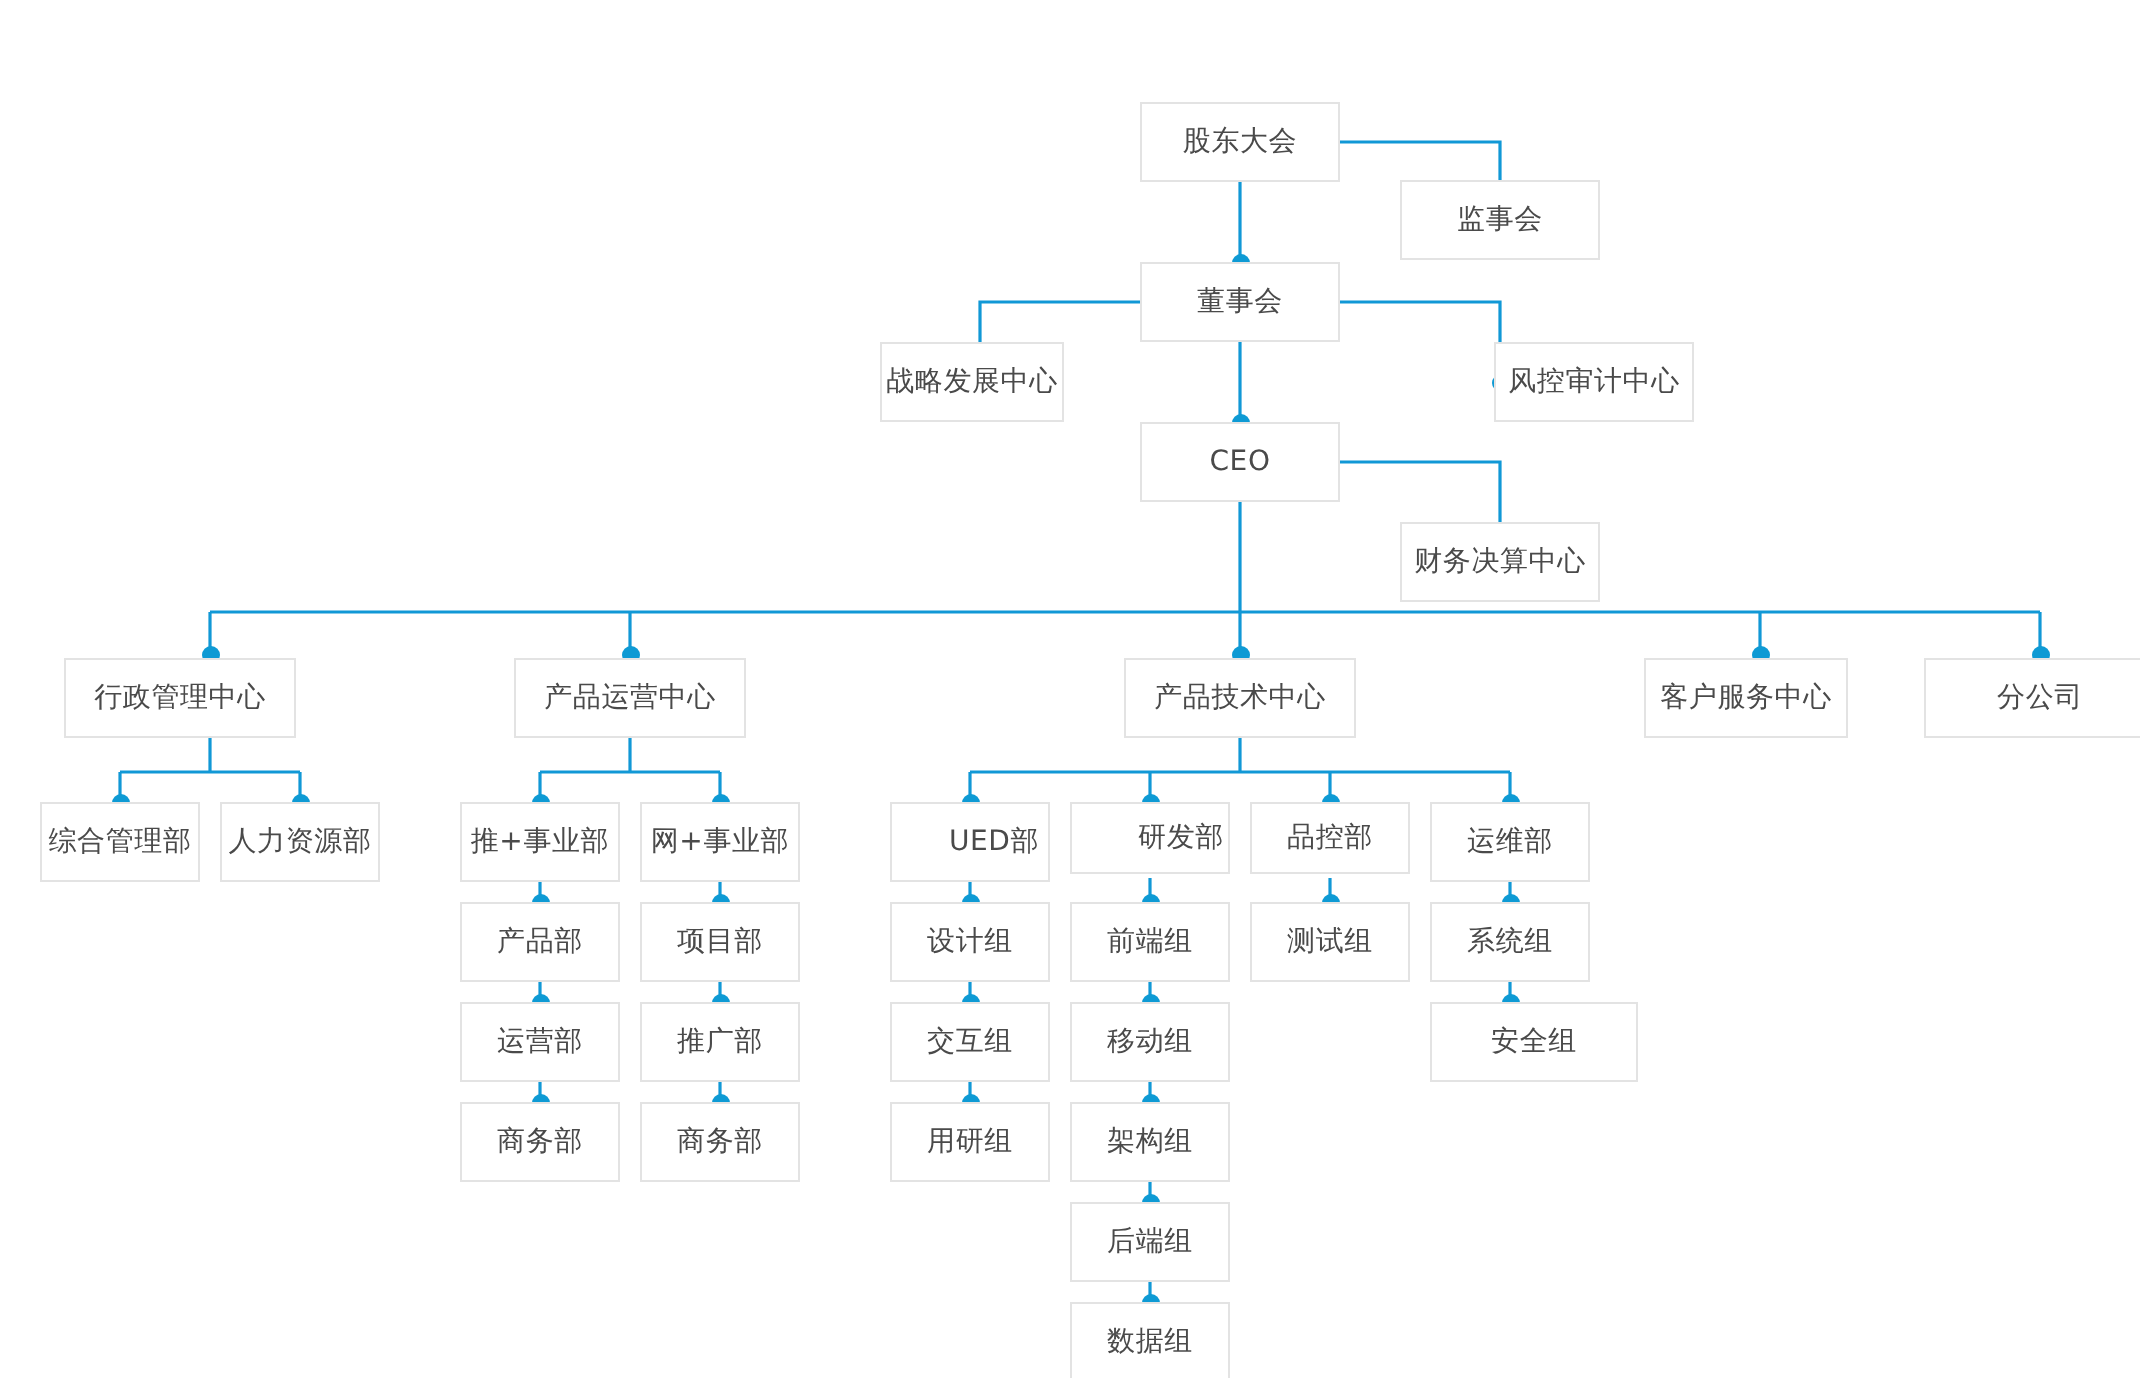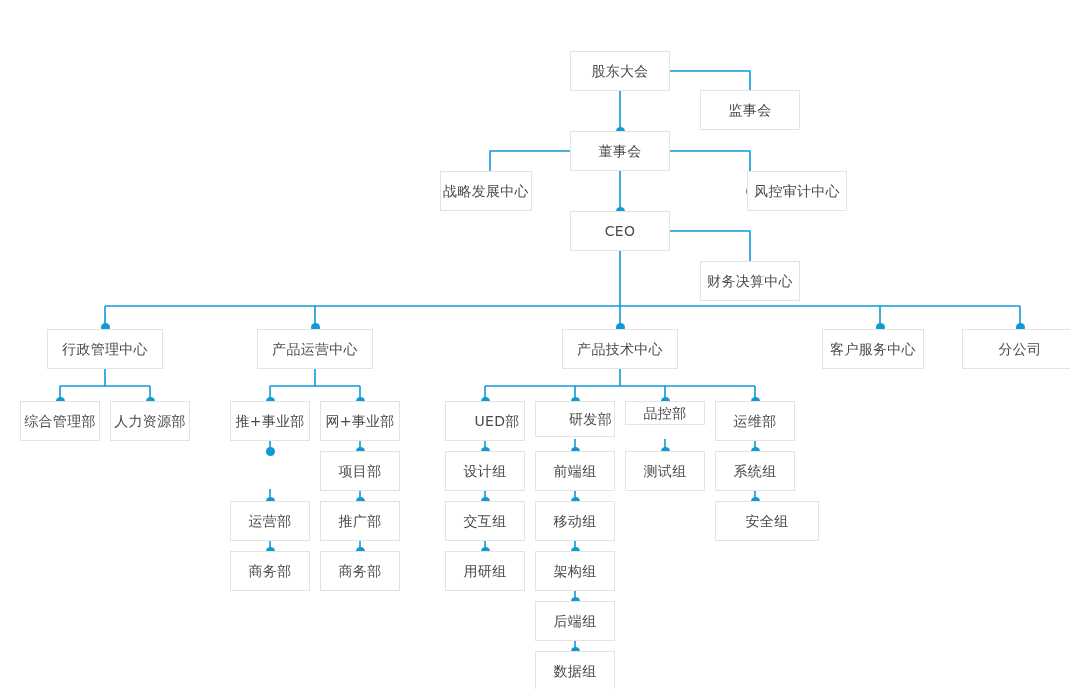--- a/index.html
+++ b/index.html
@@ -177,21 +177,21 @@
   <div class="node" style="left:700px; top:171px; width:100px; height:40px;margin-left:47px;">
     <span class="node-label">风控审计中心</span>
   </div>
   <div class="node" style="left:570px; top:211px; width:100px; height:40px;">
     <span class="node-label">CEO</span>
   </div>
   <div class="node" style="left:700px; top:261px; width:100px; height:40px;">
     <span class="node-label">财务决算中心</span>
   </div>
 
-  <div class="node" style="left:47px; top:329px; width:116px; height:40px;">
+  <div class="node" style="left:32px; top:329px; width:116px; height:40px;">
     <span class="node-label">行政管理中心</span>
   </div>
   <div class="node" style="left:257px; top:329px; width:116px; height:40px;">
     <span class="node-label">产品运营中心</span>
   </div>
   <div class="node" style="left:562px; top:329px; width:116px; height:40px;">
     <span class="node-label">产品技术中心</span>
   </div>
   <div class="node" style="left:822px; top:329px; width:102px; height:40px;">
     <span class="node-label">客户服务中心</span>
@@ -206,20 +206,23 @@
   <div class="node" style="left:110px; top:401px; width:80px; height:40px;">
     <span class="node-label">人力资源部</span>
   </div>
 
   <div class="node" style="left:230px; top:401px; width:80px; height:40px;">
     <span class="node-label">推+事业部</span>
   </div>
   <div class="node" style="left:320px; top:401px; width:80px; height:40px;">
     <span class="node-label">网+事业部</span>
   </div>
+  <div class="node" style="left:230px; top:451px; width:80px; height:40px;">
+    <span class="node-label">产品部</span>
+  </div>
   <div class="node" style="left:320px; top:451px; width:80px; height:40px;text-align:right;">
     <span class="node-label">项目部</span>
   </div>
   <div class="node" style="left:230px; top:501px; width:80px; height:40px;">
     <span class="node-label">运营部</span>
   </div>
   <div class="node" style="left:320px; top:501px; width:80px; height:40px;">
     <span class="node-label">推广部</span>
   </div>
   <div class="node" style="left:230px; top:551px; width:80px; height:40px;">
@@ -228,21 +231,21 @@
   <div class="node" style="left:320px; top:551px; width:80px; height:40px;">
     <span class="node-label">商务部</span>
   </div>
 
   <div class="node" style="left:445px; top:401px; width:80px; height:40px;padding-left:24px;">
     <span class="node-label">UED部</span>
   </div>
   <div class="node" style="left:535px; top:401px; width:80px; height:36px;padding-left:31px;">
     <span class="node-label">研发部</span>
   </div>
-  <div class="node" style="left:625px; top:401px; width:80px; height:24px;">
+  <div class="node" style="left:625px; top:401px; width:80px; height:36px;">
     <span class="node-label">品控部</span>
   </div>
   <div class="node" style="left:715px; top:401px; width:80px; height:40px;">
     <span class="node-label">运维部</span>
   </div>
 
   <div class="node" style="left:445px; top:451px; width:80px; height:40px;">
     <span class="node-label">设计组</span>
   </div>
   <div class="node" style="left:535px; top:451px; width:80px; height:40px;">

